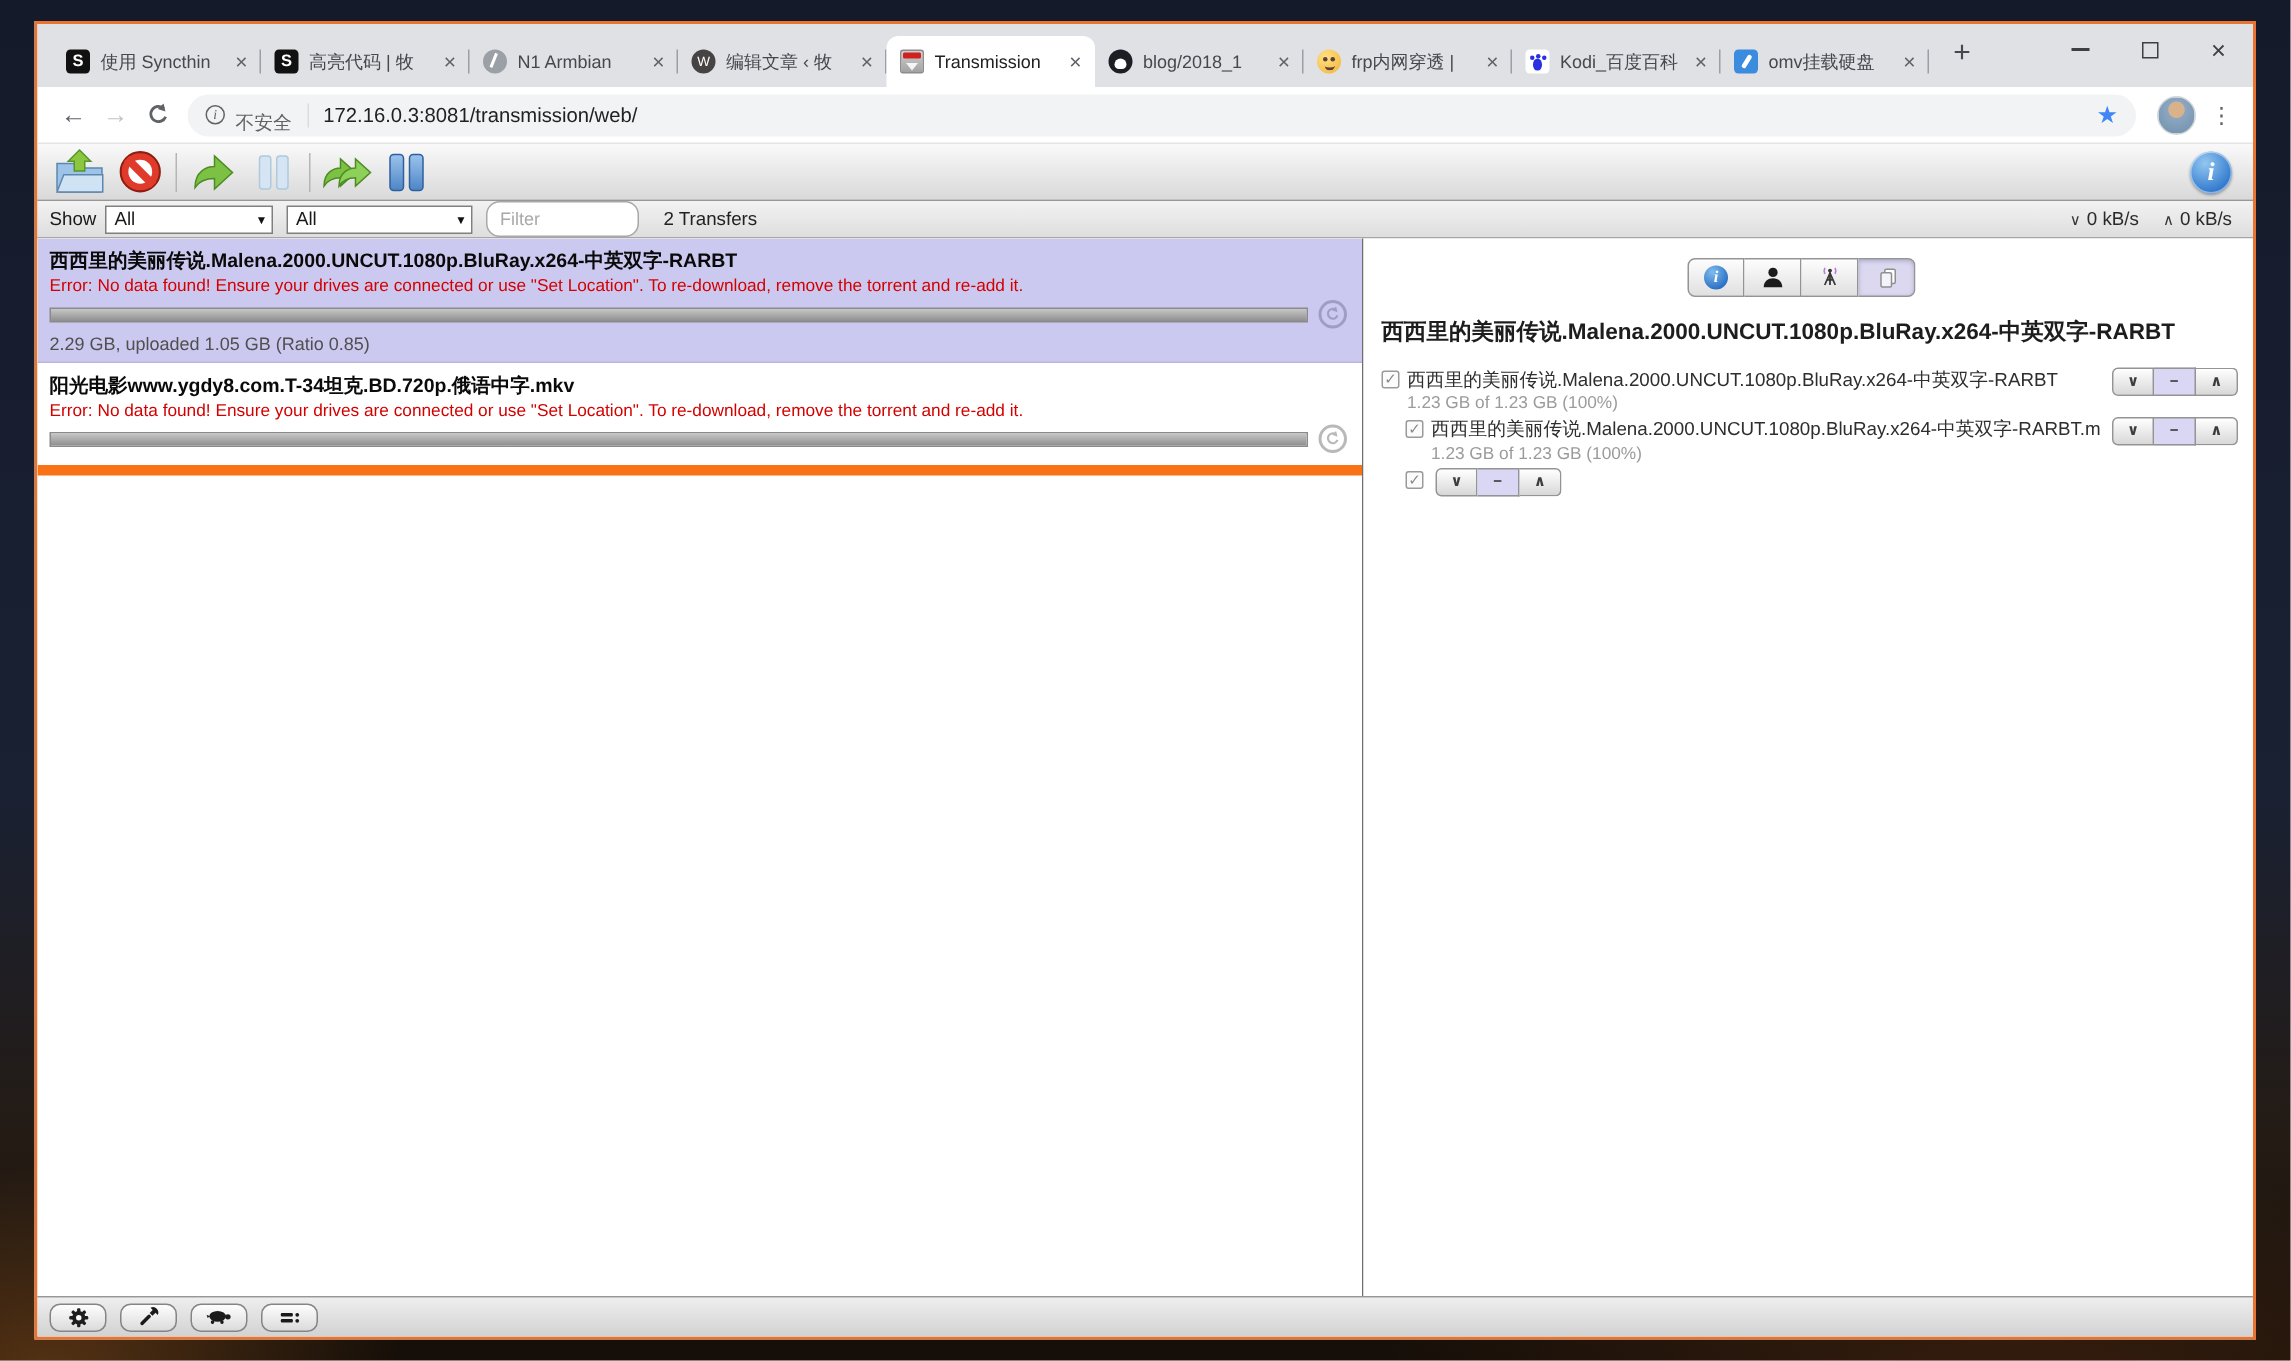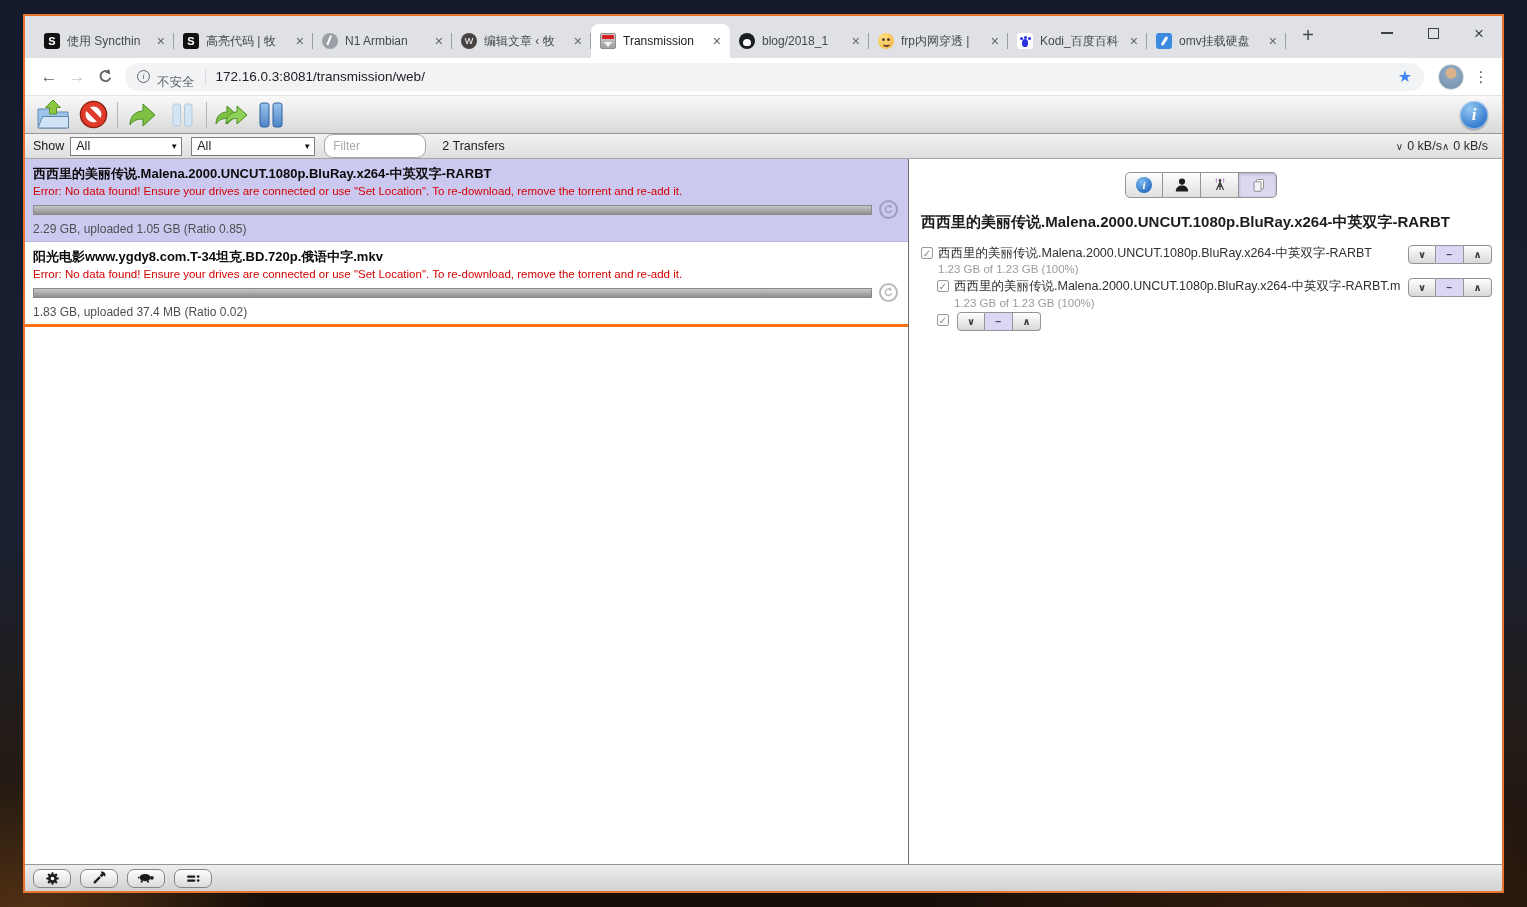--- a/index.html
+++ b/index.html
@@ -87,27 +87,27 @@
 
   
   .filterbar { height:25px; flex:none; background:linear-gradient(#f2f2f2,#dedede); border-bottom:1px solid #a6a6a6; display:flex; align-items:center; padding:0 8px; font-size:12.5px; color:#1a1a1a; }
   .fb-label { margin-right:6px; }
   .sel { width:112px; height:19px; background:#fff; border:1px solid #7f7f7f; display:flex; align-items:center; justify-content:space-between; padding:0 3px 0 5px; margin-right:9px; font-size:12.5px; }
   .sel.wide { width:124px; }
   .sel .caret { font-size:8px; color:#111; }
   .filter-input { width:102px; height:24px; border:1px solid #a8a8a8; border-radius:9px; padding:0 8px; font-size:12px; font-family:inherit; color:#a21caf; outline:none; background:#fff; margin-right:16px; }
   .filter-input::placeholder { color:#a9a9a9; }
   .fb-count { color:#222; }
-  .speeds { margin-left:auto; display:flex; font-size:12.5px; color:#2a2a2a; padding-right:6px; }
+  .speeds { margin-left:auto; display:flex; gap:16px; font-size:12.5px; color:#2a2a2a; padding-right:6px; }
   .speeds .chev { font-size:10px; margin-right:4px; color:#333; }
 
   
   .main { flex:1; display:flex; min-height:0; }
   .torrent-list { width:884px; flex:none; border-right:1px solid #6e6e6e; background:#fff; overflow:hidden; }
-  .torrent { padding:6px 10px 5px 8px; border-bottom:3px solid #f97316; }
+  .torrent { padding:6px 10px 5px 8px; border-bottom:7px solid #f97316; }
   .torrent.selected { background:#ccc9f0; border-bottom:1px solid #b9b6dd; }
   .t-name { font-size:13px; font-weight:bold; color:#0a0a0a; white-space:nowrap; overflow:hidden; margin-bottom:2px; }
   .t-error { font-size:11.5px; color:#d40000; margin-bottom:3px; white-space:nowrap; overflow:hidden; }
   .t-progress-row { display:flex; align-items:center; margin-bottom:3px; }
   .t-bar { flex:1; height:10px; border:1px solid #8a8a8a; background:linear-gradient(#d2d2d2,#999); }
   .t-bar-fill { height:100%; background:linear-gradient(#c6c6c6,#8f8f8f); }
   .t-resume { width:19px; height:19px; border-radius:50%; border:2px solid #b9b9b9; color:#b9b9b9; margin-left:7px; flex:none; display:flex; align-items:center; justify-content:center; }
   .torrent.selected .t-resume { border-color:#a09cc4; color:#a09cc4; }
   .t-status { font-size:12px; color:#4f4f4f; }
 
@@ -329,21 +329,20 @@
             <div class="t-bar">
               <div class="t-bar-fill"></div>
             </div>
             <div class="t-resume">
               <svg width="11" height="11" viewBox="0 0 20 20">
                 <path d="M15.8 11.5 a6 6 0 1 1 -1.3 -6.3" fill="none" stroke="currentColor" stroke-width="2.6"></path>
                 <polygon points="14,0.6 15.8,7.6 9,5.2" fill="currentColor"></polygon>
               </svg>
             </div>
           </div>
-          <div class="t-status">1.83 GB, uploaded 37.4 MB (Ratio 0.02)</div>
         </div>
 
     </div>
 
     <div class="inspector">
       <div class="insp-tabs">
         <div class="insp-tab">
             <span class="insp-info-glyph">i</span>
           </div>
         <div class="insp-tab">

